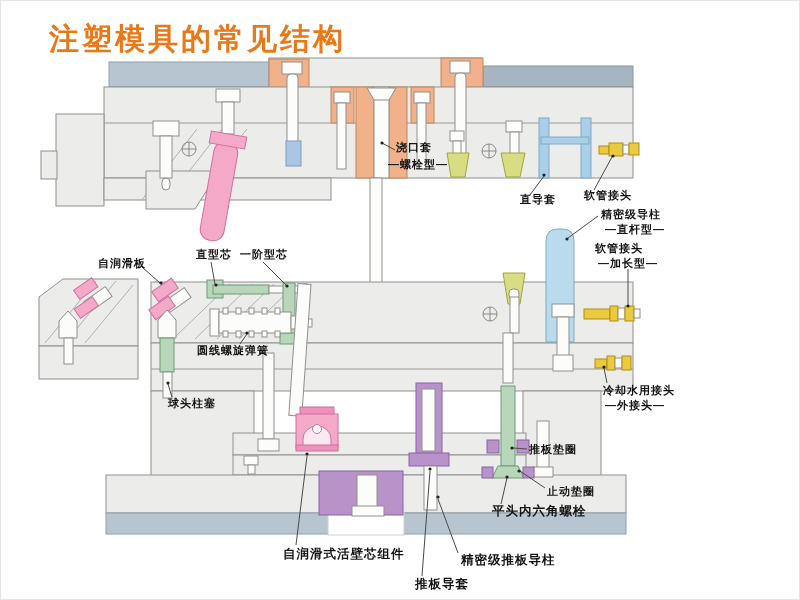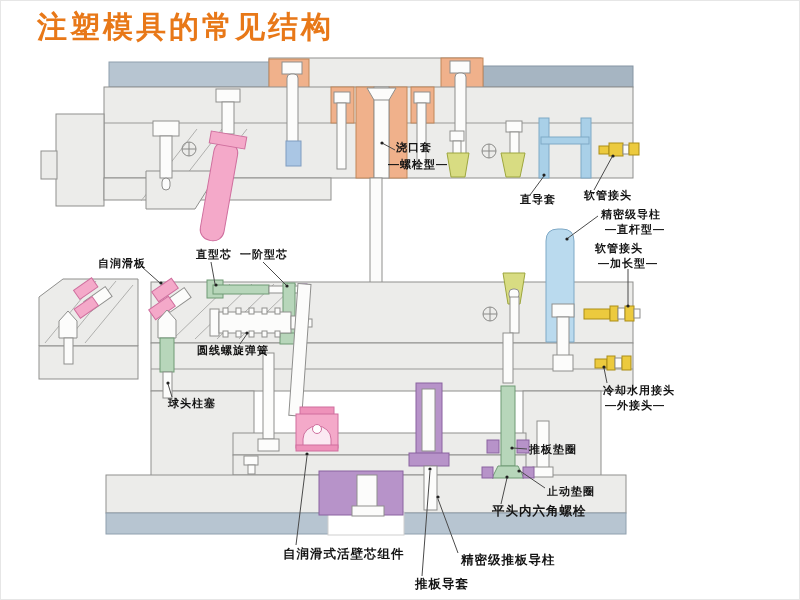--- a/index.html
+++ b/index.html
@@ -1,18 +1,18 @@
 <!DOCTYPE html>
 <html><head>
 <meta charset="utf-8">
 <style>
   html,body{margin:0;padding:0;background:#fff;}
   .slide{position:relative;width:800px;height:600px;background:#ffffff;overflow:hidden;
          font-family:"Liberation Sans","DejaVu Sans",sans-serif;border:1px solid #e6e6e6;box-sizing:border-box;}
-  .title{position:absolute;left:36px;top:6px;margin:0;font-size:30px;font-weight:700;
+  .title{position:absolute;left:36px;top:6px;margin:12px;font-size:30px;font-weight:700;
          letter-spacing:3px;color:#e87818;font-family:"Liberation Serif","DejaVu Serif",serif;}
   svg{position:absolute;left:0;top:0;}
   .pl{fill:#ececea;stroke:#8f8f8d;stroke-width:1;}
   .wh{fill:#fcfcfb;stroke:#8f8f8d;stroke-width:1;}
   .sal{fill:#f0b18b;stroke:#c08658;stroke-width:1;}
   .pk{fill:#f4a9c9;stroke:#cf6f9e;stroke-width:1;}
   .pk2{fill:#ee92ba;stroke:#cf6f9e;stroke-width:1;}
   .lb{fill:#badaee;stroke:#7fa9c6;stroke-width:1;}
   .lb2{fill:#aac6e4;stroke:#7f9cc0;stroke-width:1;}
   .bl{fill:#a9d0e8;stroke:#7fa9c6;stroke-width:1;}

